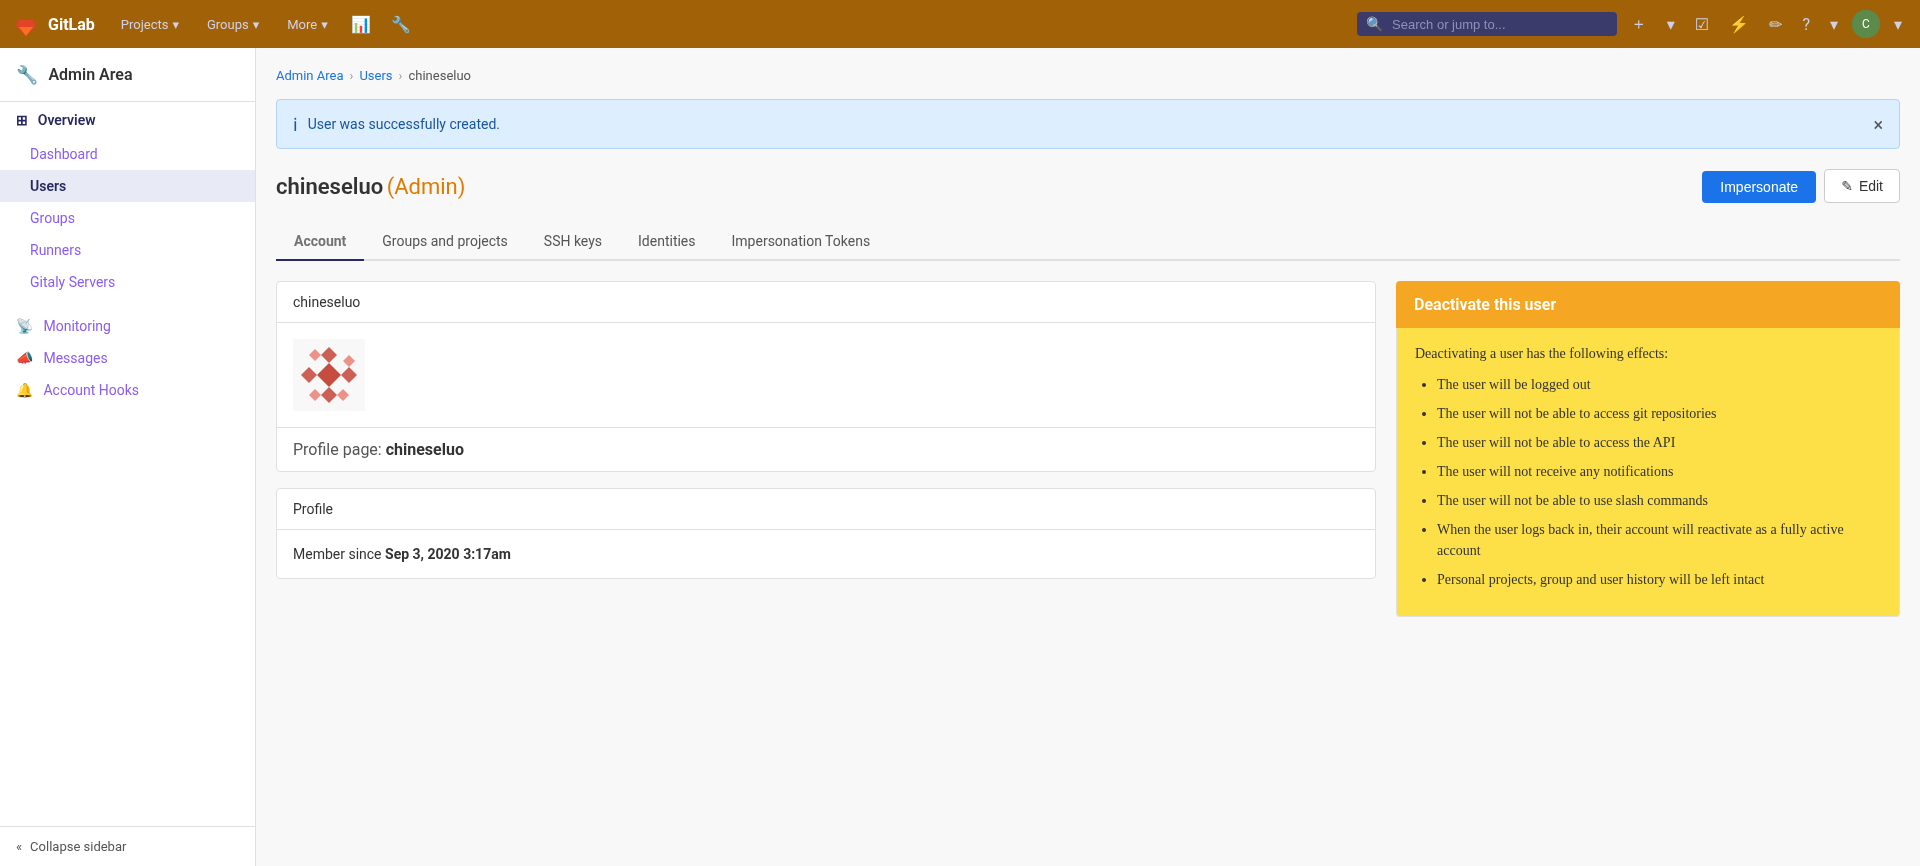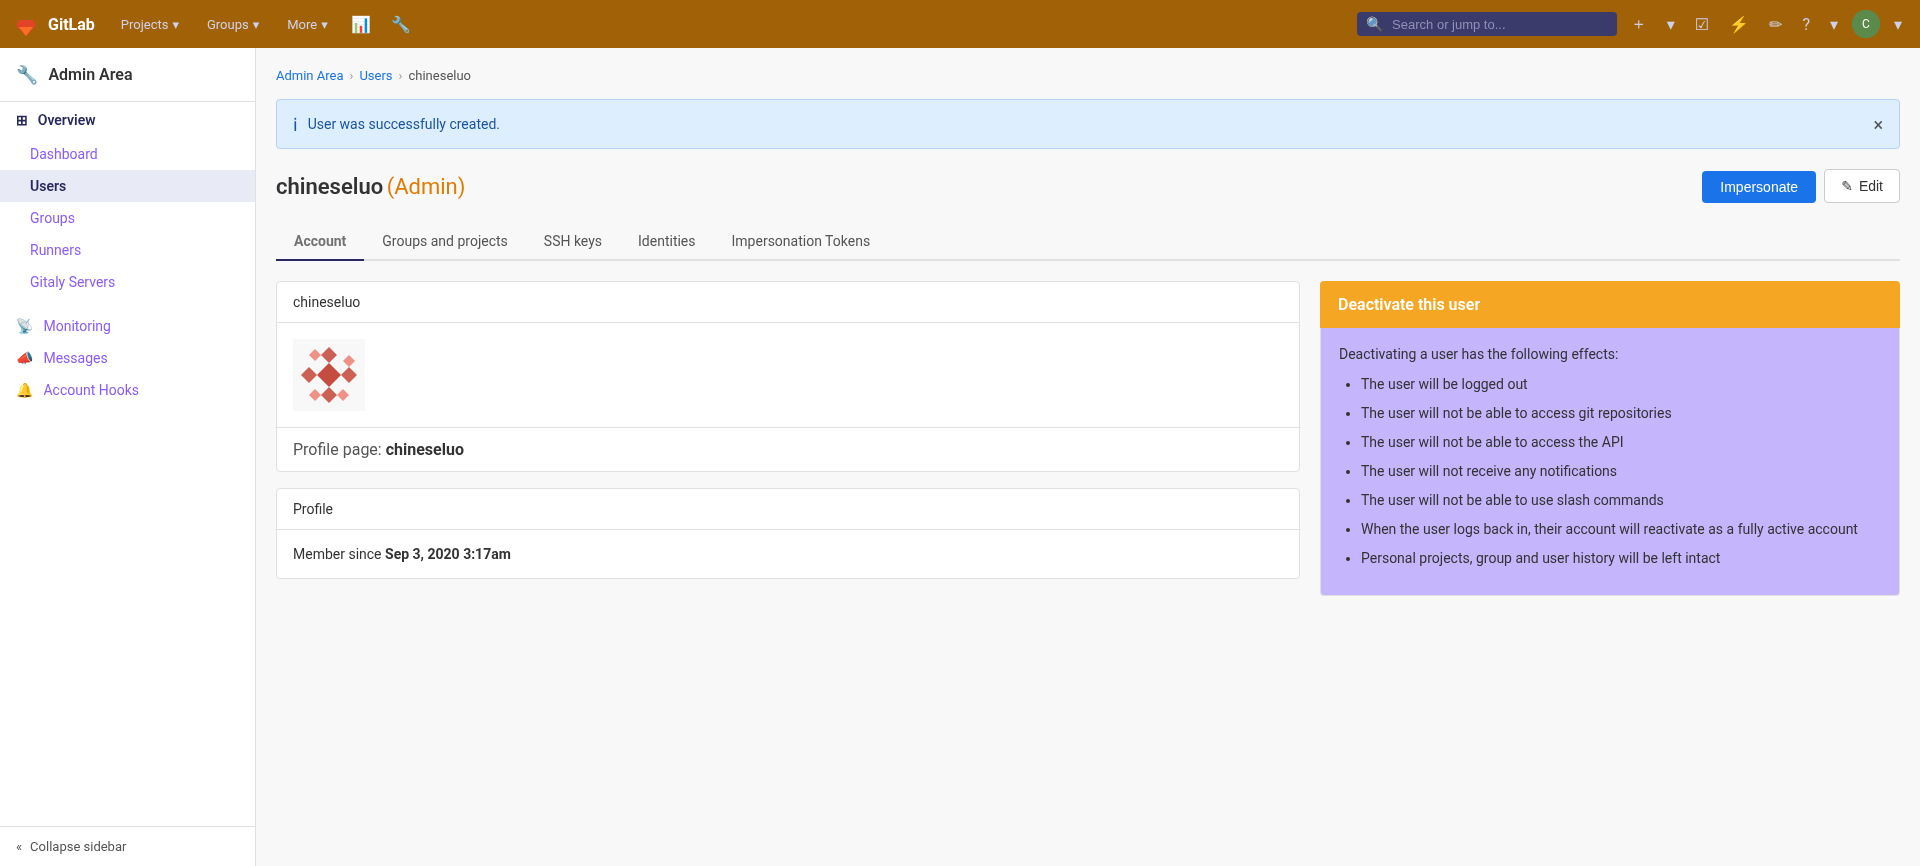--- a/index.html
+++ b/index.html
@@ -93,41 +93,41 @@
     
     .tabs { display: flex; border-bottom: 2px solid #e0e0e0; margin-bottom: 0; }
     .tab {
       padding: 10px 18px; cursor: pointer; color: #555; font-size: 14px; border-bottom: 2px solid transparent; margin-bottom: -2px;
     }
     .tab.active { color: #737373; font-weight: 700; border-bottom: 2px solid #292961; }
 
     
     .content-grid { display: flex; gap: 20px; margin-top: 20px; }
     .content-left { flex: 1; display: flex; flex-direction: column; gap: 16px; }
-    .content-right { width: 580px; flex-shrink: 0; }
+    .content-right { width: 504px; flex-shrink: 0; }
 
     
     .card {
       background: #fff; border: 1px solid #e0e0e0; border-radius: 4px; overflow: hidden;
     }
     .card-header {
       padding: 12px 16px; font-size: 14px; color: #333; border-bottom: 1px solid #e0e0e0;
     }
     .card-body { padding: 16px; }
     .card-avatar { display: flex; align-items: center; padding: 16px; }
 
     .profile-page-row { padding: 12px 16px; font-size: 16px; color: #555; border-top: 1px solid #e0e0e0; }
     .profile-page-row strong { color: #333; }
 
     
     .deactivate-header {
       background: #f5a623; color: #fff; padding: 14px 18px; font-size: 16px; font-weight: 600; border-radius: 4px 4px 0 0;
     }
     .deactivate-body {
-      background: #c4b5fd; border: 1px solid #e0e0e0; border-top: none; padding: 18px; border-radius: 0 0 4px 4px;
+      background: #fde047; border: 1px solid #e0e0e0; border-top: none; padding: 18px; border-radius: 0 0 4px 4px; font-family: Liberation Serif, serif;
     }
     .deactivate-body p { margin-bottom: 12px; color: #333; font-size: 14px; }
     .deactivate-body ul { list-style: disc; padding-left: 22px; }
     .deactivate-body ul li { margin-bottom: 8px; font-size: 14px; color: #333; line-height: 1.5; }
 
     
     ::-webkit-scrollbar { width: 6px; }
     ::-webkit-scrollbar-thumb { background: #ccc; border-radius: 3px; }
   </style>
 </head>

